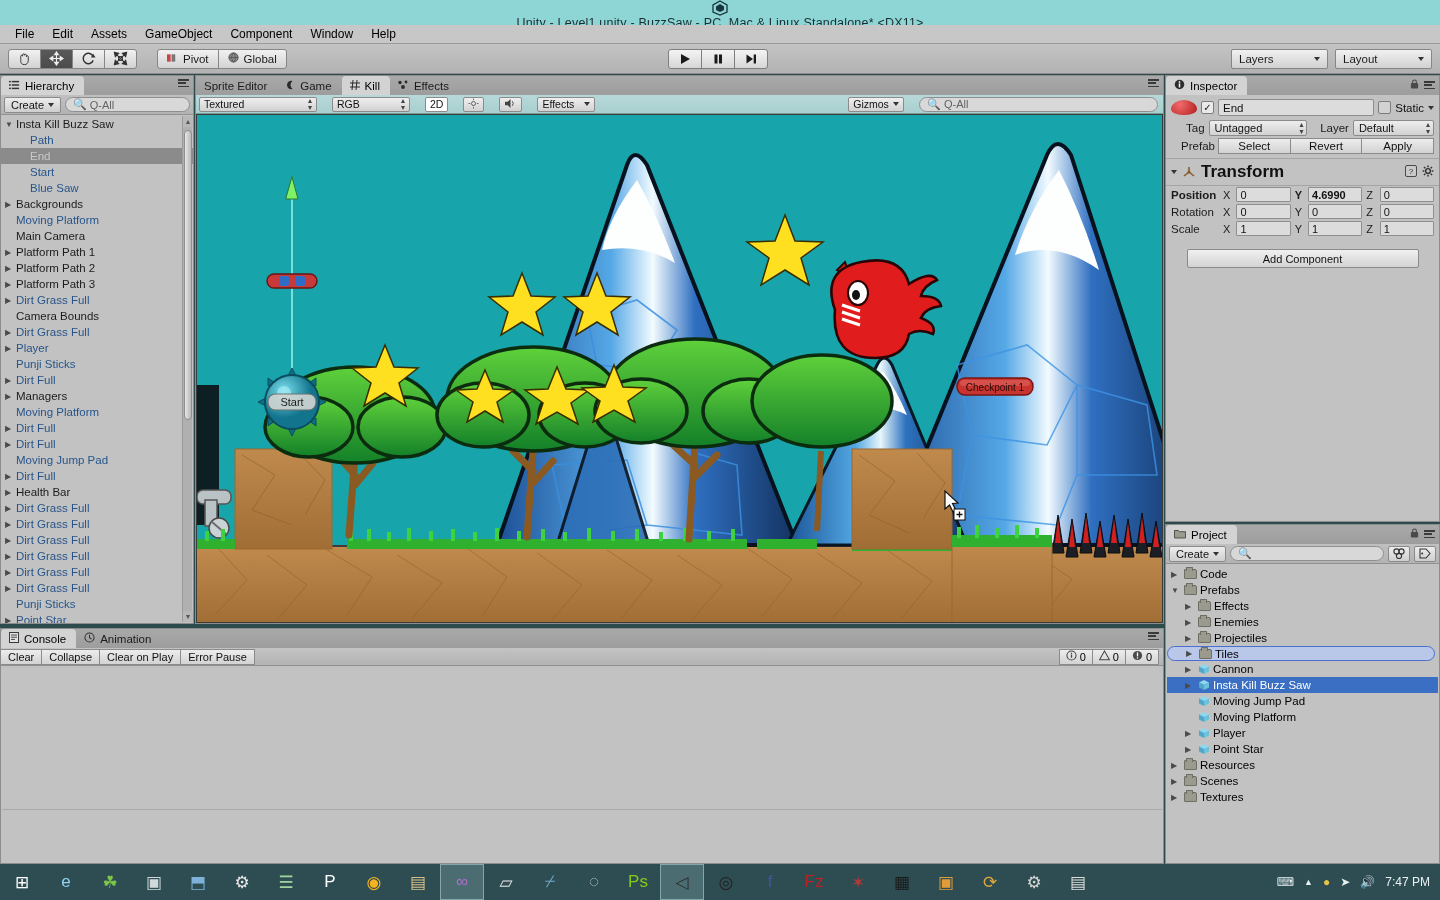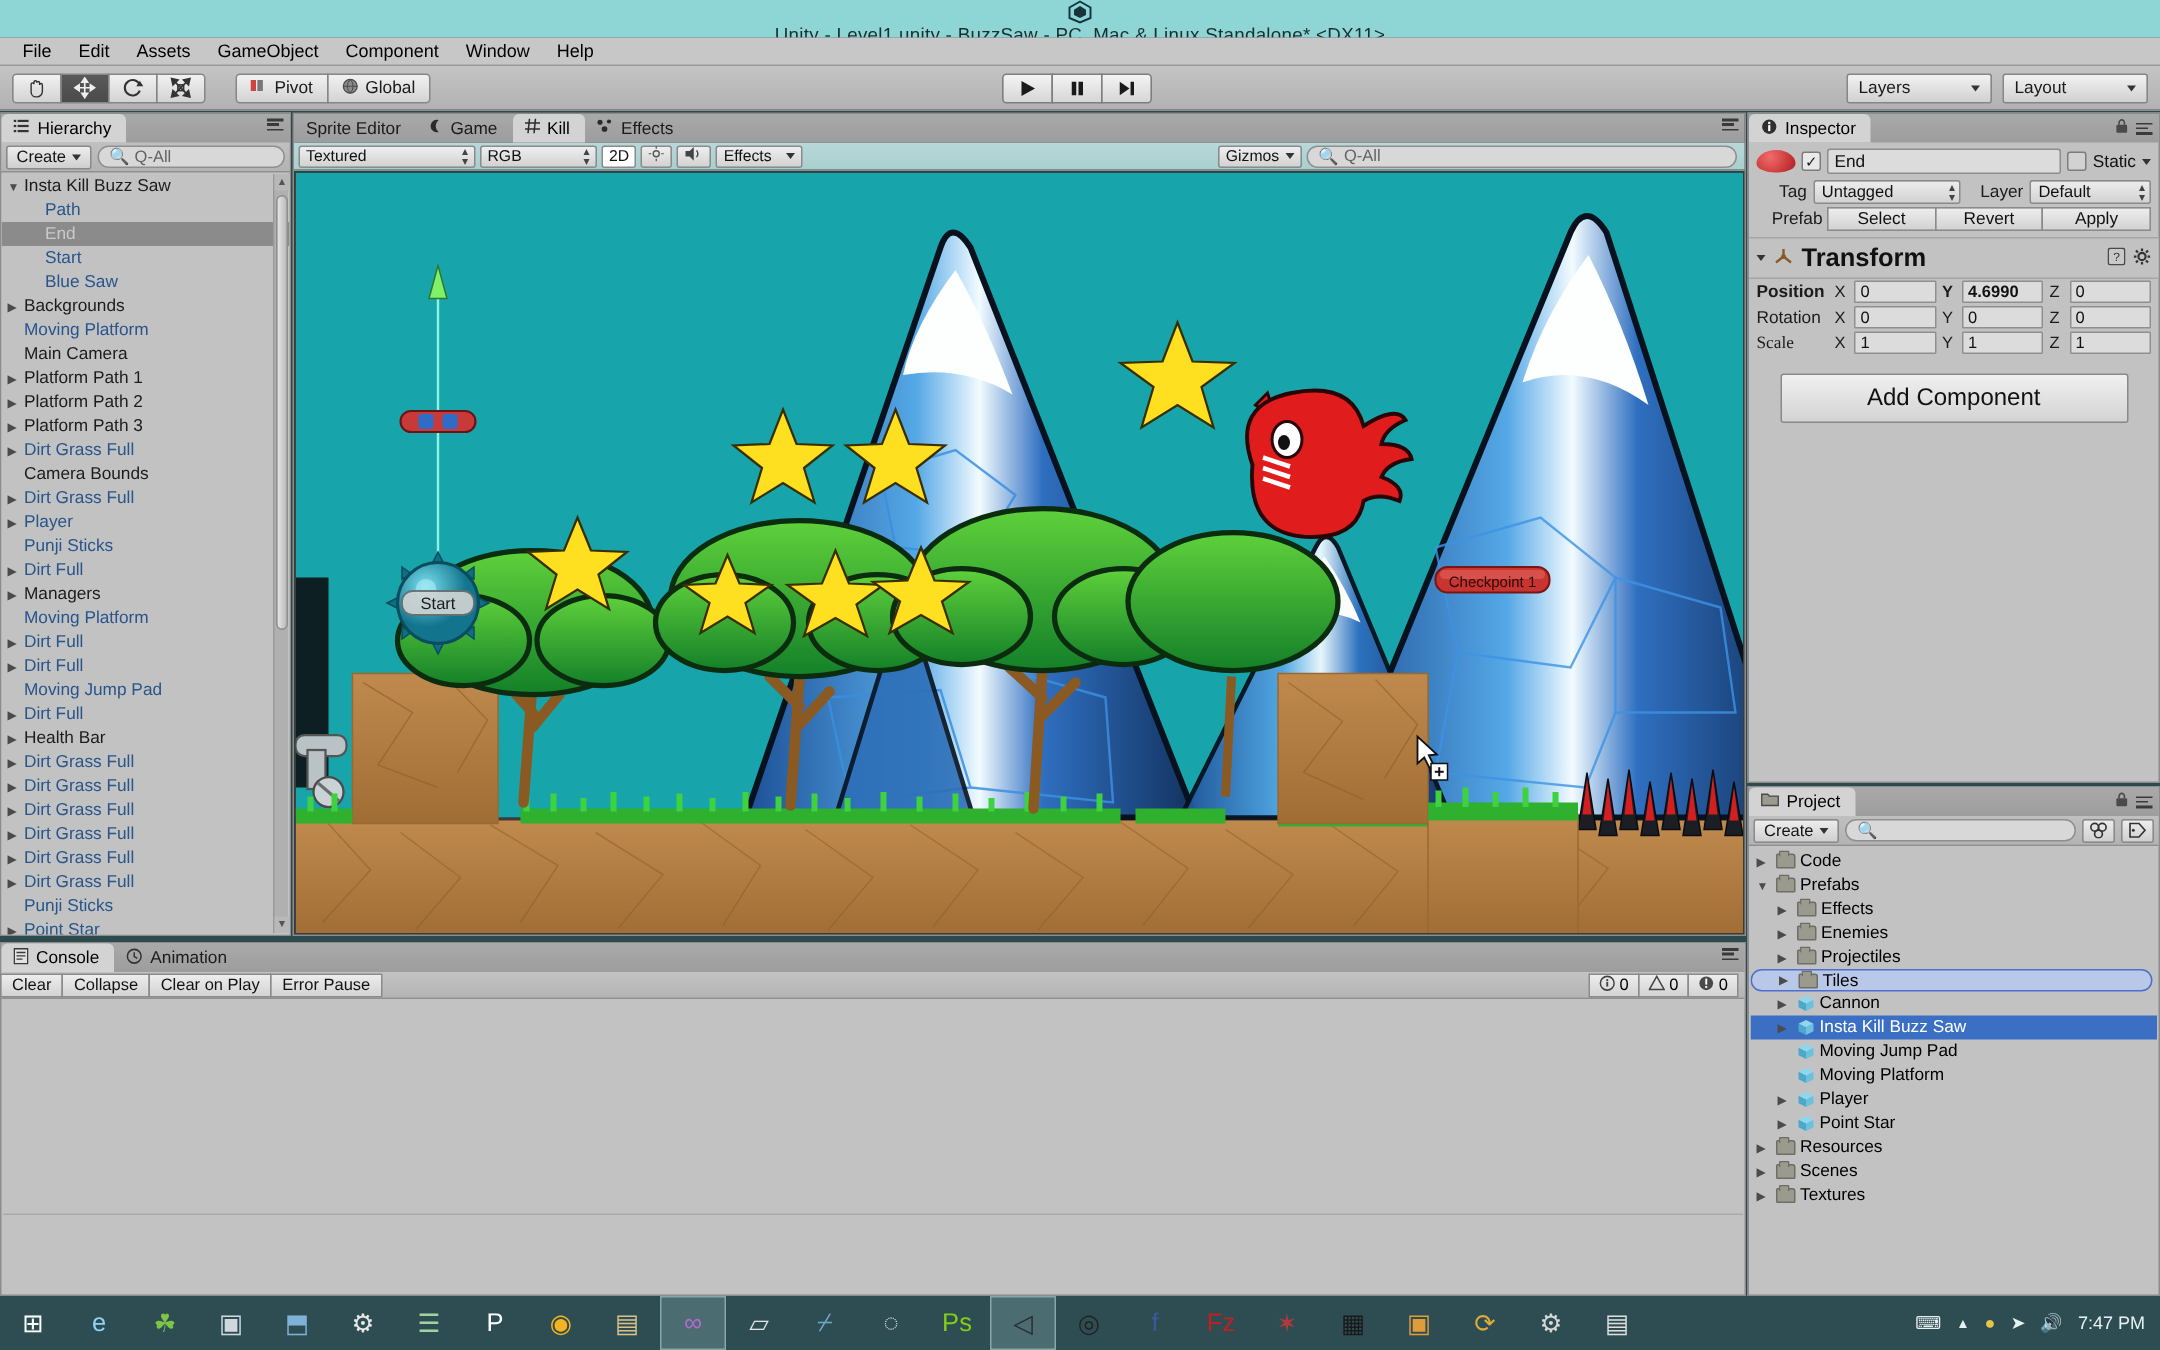--- a/index.html
+++ b/index.html
@@ -124,21 +124,21 @@
   .vthumb { position:absolute; left:1px; width:8px; background:linear-gradient(90deg,#e6e6e6,#b9b9b9);
             border:1px solid #8e8e8e; border-radius:4px; }
   .arrow-cap { position:absolute; left:0; width:10px; height:11px; display:flex;
                align-items:center; justify-content:center; font-size:7px; color:#555; background:#b8b8b8;}
 
   
   #sceneview { left:195px; top:75px; width:969px; height:549px; background:#3b3b3b; }
   .scene-tabs { height:19px; background:linear-gradient(#a9a9a9,#9d9d9d); display:flex; align-items:flex-end; position:relative; }
   .scene-toolbar {
     height:19px; background:linear-gradient(#b8d8d8,#a9cfcf);
-    display:flex; align-items:center; gap:3px; padding:0 3px; border-bottom:1px solid #7c9a9a;
+    display:flex; align-items:center; gap:15px; padding:0 3px; border-bottom:1px solid #7c9a9a;
   }
   .sel-box {
     height:15px; background:linear-gradient(#efefef,#d2d2d2); border:1px solid #8b8b8b;
     border-radius:2px; font-size:10.5px; color:#111; display:flex; align-items:center;
     padding:0 4px; justify-content:space-between;
   }
   .stepper { font-size:8px; line-height:7px; color:#444; text-align:center; }
   .tg-btn {
     height:15px; min-width:19px; padding:0 4px; background:linear-gradient(#efefef,#d2d2d2);
     border:1px solid #8b8b8b; border-radius:2px; font-size:10.5px; color:#111;
@@ -175,23 +175,23 @@
     border-top:1px solid #a5a5a5; border-bottom:1px solid #a5a5a5; margin-top:3px;
   }
   .comp-title { font-weight:bold; font-size:17px; color:#111; }
   .num-field {
     height:15px; background:#dcdcdc; border:1px solid #8f8f8f; border-radius:1px;
     font-size:11px; color:#111; padding:0 3px; display:flex; align-items:center;
   }
   .xyz-label { width:11px; text-align:left; font-size:11px; color:#1b1b1b; }
   .xyz-label.bold { font-weight:bold; }
   .add-comp {
-    margin:12px auto 12px auto; width:232px; height:33px;
+    margin:12px auto 12px auto; width:232px; height:19px;
     background:linear-gradient(#f0f0f0,#d3d3d3); border:1px solid #8a8a8a; border-radius:2px;
-    display:flex; align-items:center; justify-content:center; font-size:16px; color:#111;
+    display:flex; align-items:center; justify-content:center; font-size:11px; color:#111;
   }
 
   
   #project { left:1165px; top:524px; width:275px; height:340px; }
   .proj-list { position:absolute; left:1px; top:41px; right:1px; bottom:1px; overflow:hidden; background:#c2c2c2; }
   .prow { height:16px; display:flex; align-items:center; font-size:11.5px; gap:3px; padding-left:4px; white-space:nowrap; }
   .prow.sel { background:#3a6fc4; color:#fff; }
   .prow.outline { border:1px solid #4a6fd0; border-radius:8px; background:#b9c8e8; height:15px; margin-right:3px; }
   .folder { width:13px; height:10px; background:#9a9a8f; border:1px solid #6e6e63; border-radius:1px 2px 1px 1px; position:relative; flex:0 0 13px;}
   .folder:before { content:''; position:absolute; left:1px; top:-3px; width:5px; height:3px; background:#9a9a8f; border:1px solid #6e6e63; border-bottom:none; border-radius:1px 1px 0 0;}
@@ -967,21 +967,21 @@
           <div class="insp-row">
             <span class="lbl-r" style="width: 56px; text-align: left;">Rotation</span>
             <span class="xyz-label">X</span>
             <span class="num-field" style="width: 62px;">0</span>
             <span class="xyz-label">Y</span>
             <span class="num-field" style="width: 62px;">0</span>
             <span class="xyz-label">Z</span>
             <span class="num-field" style="width: 62px;">0</span>
           </div>
           <div class="insp-row">
-            <span class="lbl-r" style="width: 56px; text-align: left; font-family: Liberation Serif, serif;">Scale</span>
+            <span class="lbl-r" style="width: 56px; text-align: left;">Scale</span>
             <span class="xyz-label">X</span>
             <span class="num-field" style="width: 62px;">1</span>
             <span class="xyz-label">Y</span>
             <span class="num-field" style="width: 62px;">1</span>
             <span class="xyz-label">Z</span>
             <span class="num-field" style="width: 62px;">1</span>
           </div>
         </div>
 
       <div class="add-comp">Add Component</div>

